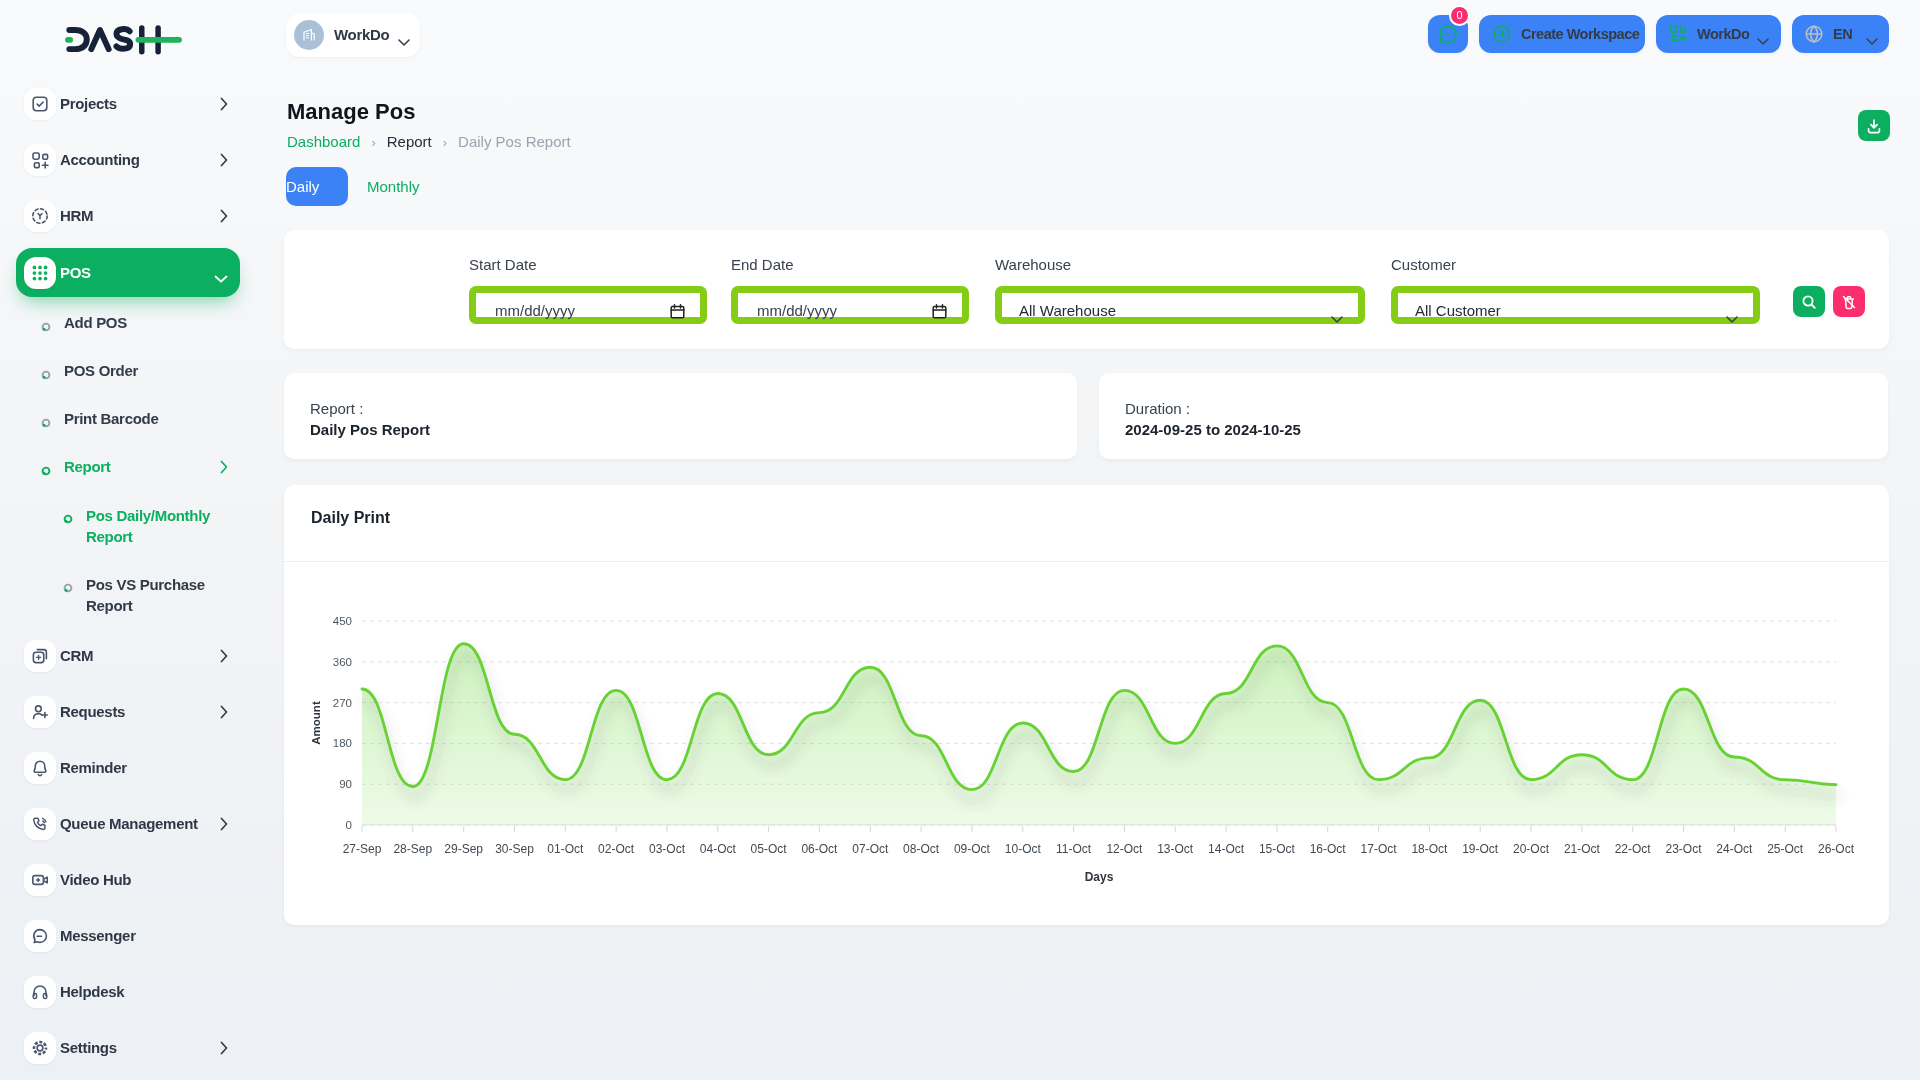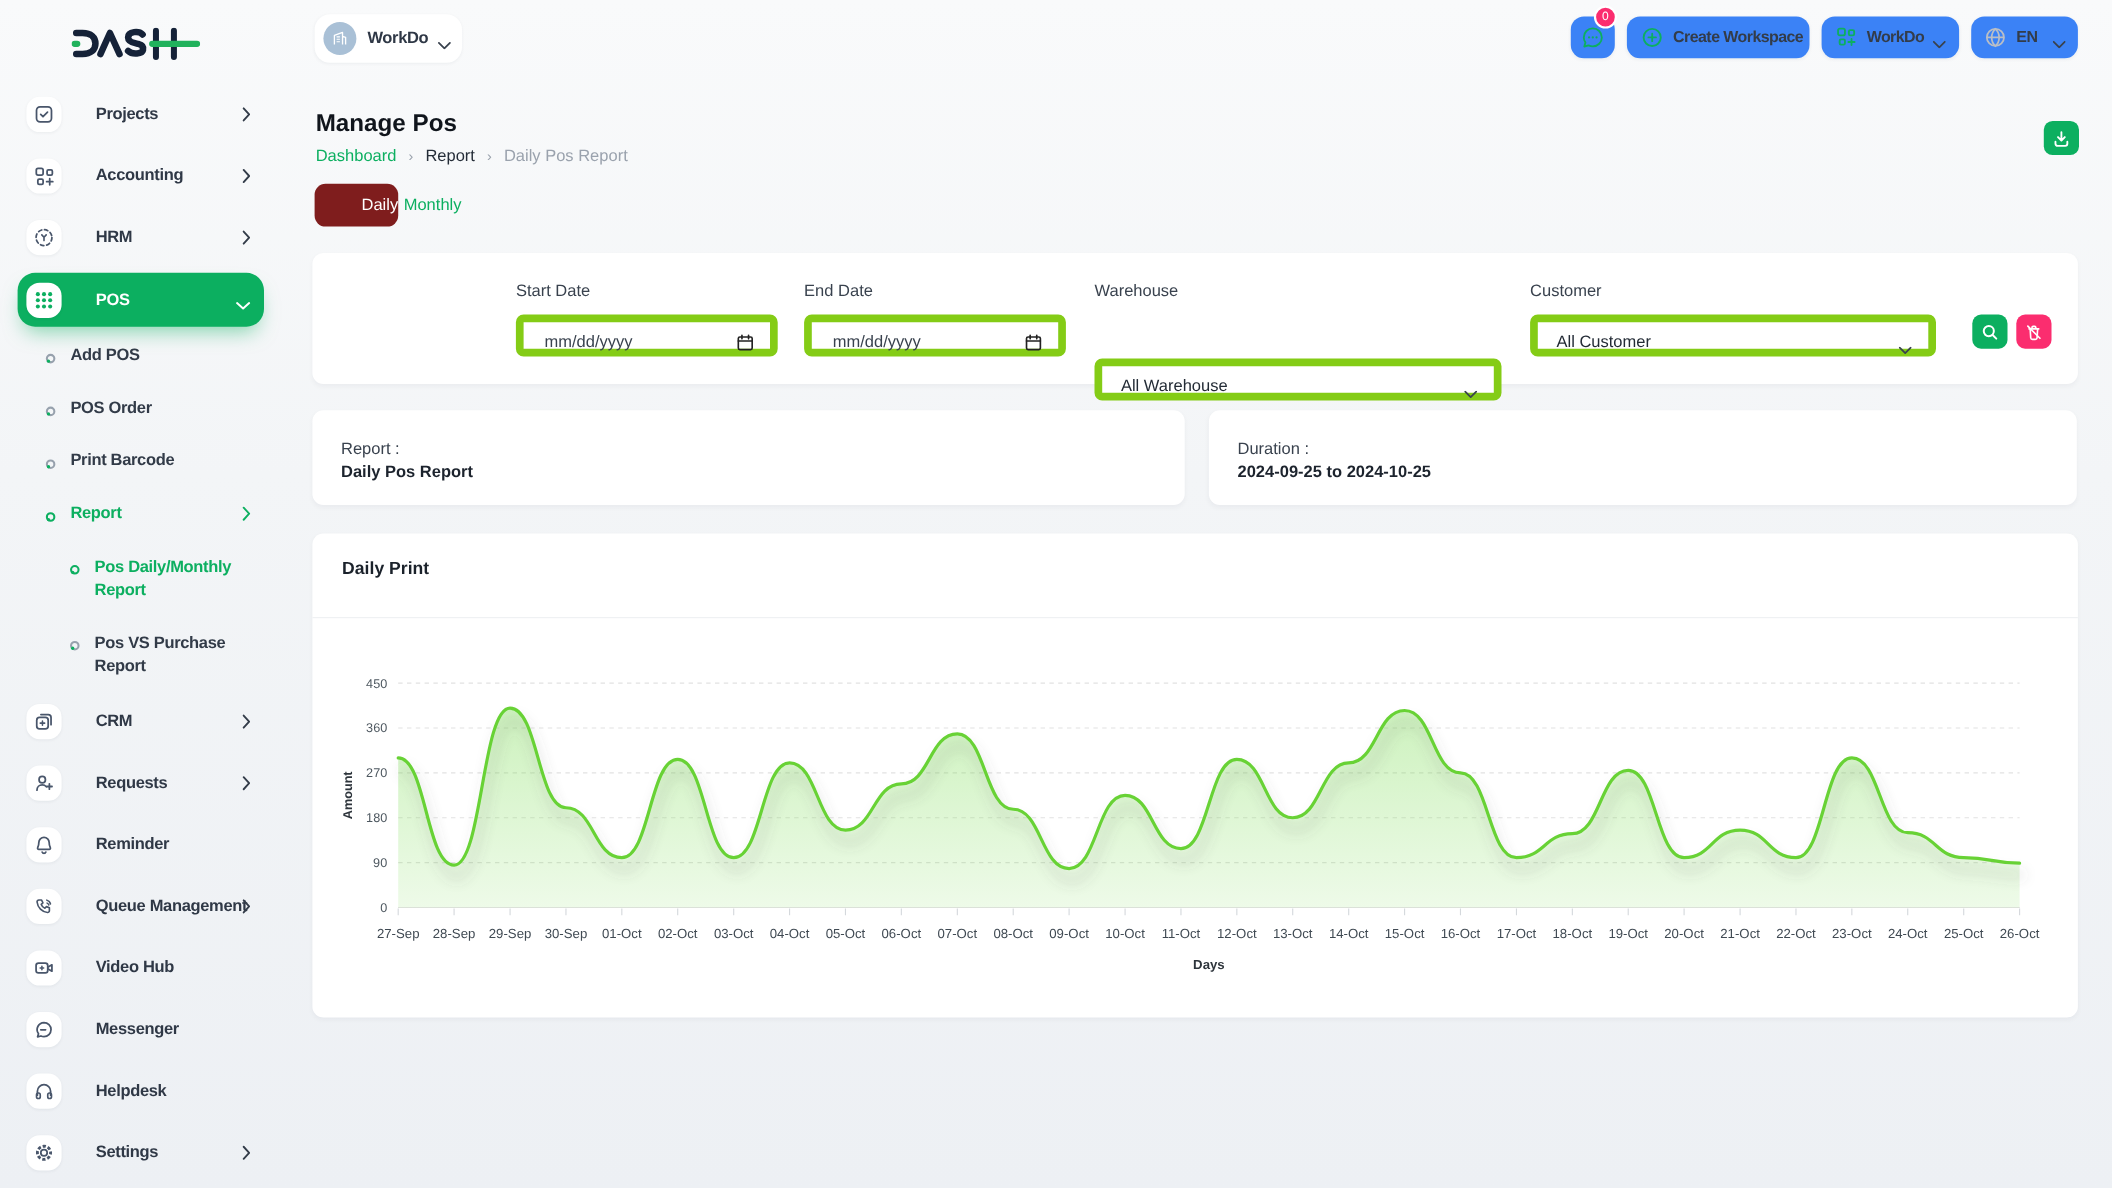--- a/index.html
+++ b/index.html
@@ -8,21 +8,21 @@
   font-family:"Liberation Sans",sans-serif;
   background:linear-gradient(180deg,#f9fafb 0%,#f3f5f7 40%,#edf0f4 100%);
   color:#2b3440;
   position:relative;
 }
 .sidebar { position:absolute; left:0; top:0; width:260px; height:1080px; }
 .logo { position:absolute; left:65px; top:25px; }
 .menu { position:absolute; left:16px; top:80px; width:224px; }
 .mi { position:relative; height:48px; margin-bottom:8px; }
 .mi .ibox { position:absolute; left:8px; top:8px; width:32px; height:32px; background:#fff; border-radius:12px; box-shadow:0 1px 3px rgba(20,30,50,0.06); display:flex; align-items:center; justify-content:center; }
-.mi .lbl { position:absolute; left:71px; top:0; line-height:48px; font-size:15px; font-weight:600; color:#2f3846; letter-spacing:-0.3px; }
+.mi .lbl { position:absolute; left:44px; top:0; line-height:48px; font-size:15px; font-weight:600; color:#2f3846; letter-spacing:-0.3px; }
 .mi .chev { position:absolute; right:12px; top:17px; }
 .mi.pos { background:#0caf60; border-radius:16px; height:49px; box-shadow:0 10px 18px -6px rgba(12,175,96,0.5); margin-bottom:2px; }
 .mi.pos .ibox { top:8.5px; }
 .mi.pos .lbl { color:#fff; font-weight:700; line-height:49px; }
 .mi.pos .chev { top:21px; }
 .sub { list-style:none; }
 .sub li { position:relative; height:48px; }
 .sub .dot { position:absolute; left:25px; top:19px; }
 .sub .slbl { position:absolute; left:48px; top:0; line-height:48px; font-size:15px; font-weight:600; color:#323b48; letter-spacing:-0.3px; }
 .sub .chev { position:absolute; right:12px; top:17px; }
@@ -34,21 +34,21 @@
 .wspill { position:absolute; left:286px; top:13px; width:134px; height:44px; background:#fff; border-radius:14px; box-shadow:0 1px 3px rgba(20,30,50,0.05); }
 .wspill .av { position:absolute; left:8px; top:7px; width:30px; height:30px; border-radius:50%; background:#a9c0d6; display:flex; align-items:center; justify-content:center; }
 .wspill .nm { position:absolute; left:48px; top:0; line-height:44px; font-size:15px; font-weight:600; color:#2f3846; letter-spacing:-0.3px; }
 .wspill .chev { position:absolute; right:10px; top:19px; }
 .hbtn { position:absolute; top:15px; height:38px; background:#3b82f6; border-radius:12px; box-shadow:0 1px 3px rgba(20,30,50,0.05); white-space:nowrap; }
 .h1 { position:absolute; left:287px; top:99px; font-size:22px; font-weight:700; color:#10151c; }
 .crumbs { position:absolute; left:287px; top:133px; font-size:15px; color:#9aa2ad; }
 .crumbs .g { color:#0caf60; }
 .crumbs .d { color:#252d38; }
 .dl-btn { position:absolute; left:1858px; top:110px; width:32px; height:31px; background:#0caf60; border-radius:8px; display:flex; align-items:center; justify-content:center; }
-.tab-daily { position:absolute; left:286px; top:167px; width:76px; height:39px; background:#7f1d1d; border-radius:10px; color:#fff; font-size:15px; text-align:right; line-height:39px; }
+.tab-daily { position:absolute; left:286px; top:167px; width:62px; height:39px; background:#3b82f6; border-radius:10px; color:#fff; font-size:15px; text-align:left; line-height:39px; }
 .tab-month { position:absolute; left:367px; top:167px; height:39px; line-height:39px; color:#0caf60; font-size:15px; }
 .card { position:absolute; background:#fff; border-radius:10px; box-shadow:0 2px 5px rgba(25,35,50,0.04); }
 .flt { left:284px; top:230px; width:1605px; height:119px; }
 .flbl { position:absolute; top:26px; font-size:15px; color:#39424e; }
 .finp { position:absolute; top:56px; height:38px; background:#fff; border:7px solid #84cc16; border-radius:7px; }
 .date-t { position:absolute; left:19px; top:9px; font-size:15px; color:#39424e; }
 .cal { position:absolute; right:14px; top:10px; }
 .sel-t { position:absolute; left:17px; top:9px; font-size:15px; color:#232b35; }
 .sel-c { position:absolute; right:15px; top:16px; }
 .ic-btn { position:absolute; top:56px; width:32px; height:31px; border-radius:8px; display:flex; align-items:center; justify-content:center; }
@@ -347,21 +347,21 @@
     </div>
   <span class="flbl" style="left:447px;">End Date</span>
   <div class="finp" style="left:447px; width:238px;">
       <span class="date-t">mm/dd/yyyy</span>
       <span class="cal"><svg width="17" height="17" viewBox="0 0 17 17" fill="none" xmlns="http://www.w3.org/2000/svg">
           <rect x="2.2" y="3.4" width="12.6" height="11.4" rx="1.4" stroke="#222" stroke-width="1.5"></rect>
           <path d="M5.5 1.8v3.2M11.5 1.8v3.2M2.2 7h12.6" stroke="#222" stroke-width="1.5" stroke-linecap="round"></path>
         </svg></span>
     </div>
   <span class="flbl" style="left:711px;">Warehouse</span>
-  <div class="finp" style="left:711px; width:370px;margin-top:40px;">
+  <div class="finp" style="left:711px; width:370px;">
       <span class="sel-t">All Warehouse</span>
       <span class="sel-c"><svg width="12" height="7" viewBox="0 0 12 7" fill="none">
           <path d="M1 1l5 5 5-5" stroke="#39424e" stroke-width="1.6" stroke-linecap="round" stroke-linejoin="round"></path>
         </svg></span>
     </div>
   <span class="flbl" style="left:1107px;">Customer</span>
   <div class="finp" style="left:1107px; width:369px;">
       <span class="sel-t">All Customer</span>
       <span class="sel-c"><svg width="12" height="7" viewBox="0 0 12 7" fill="none">
           <path d="M1 1l5 5 5-5" stroke="#39424e" stroke-width="1.6" stroke-linecap="round" stroke-linejoin="round"></path>

